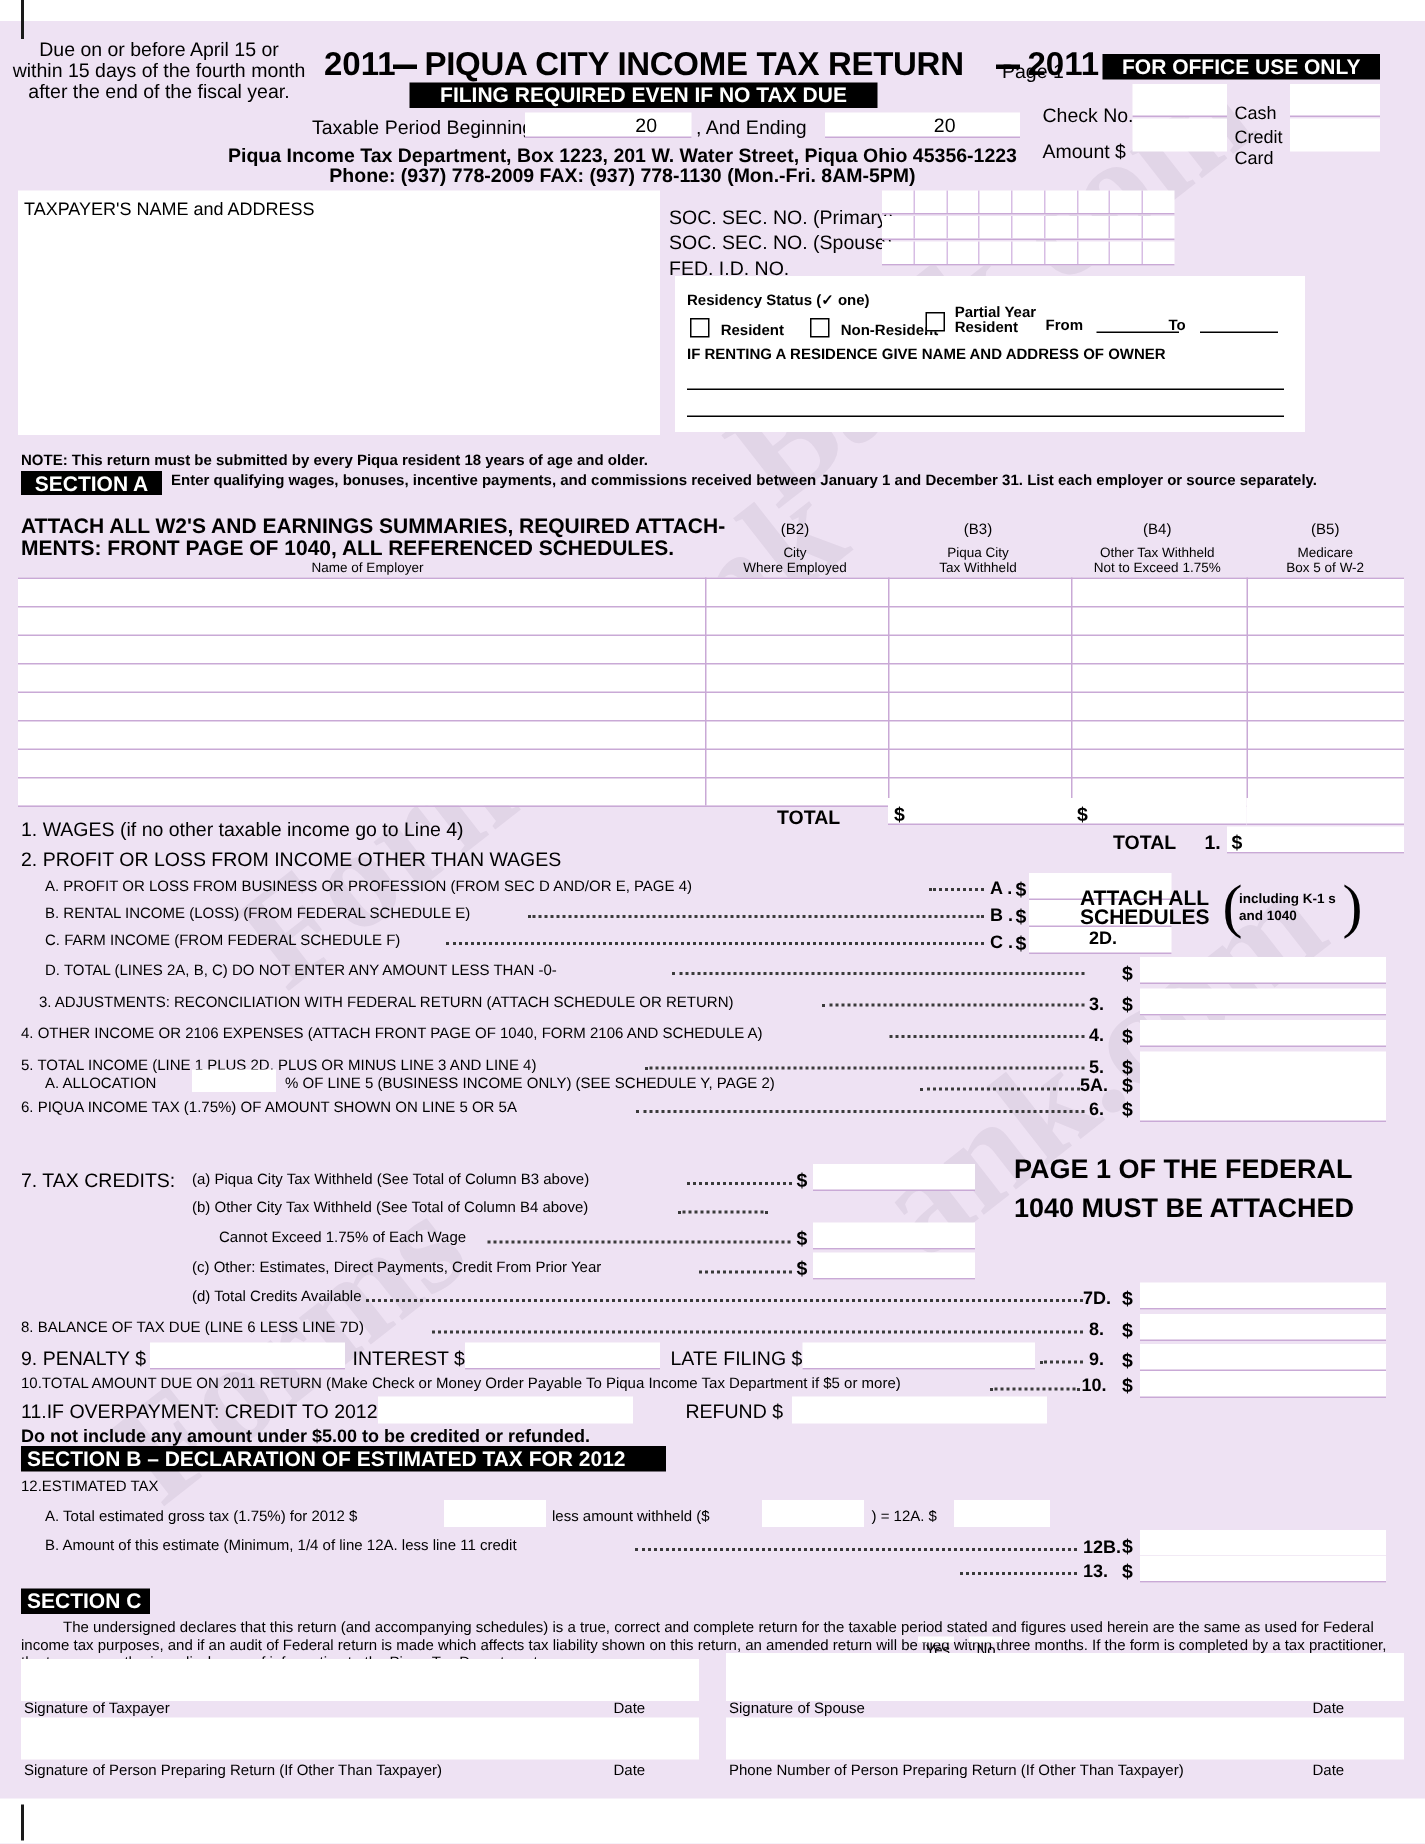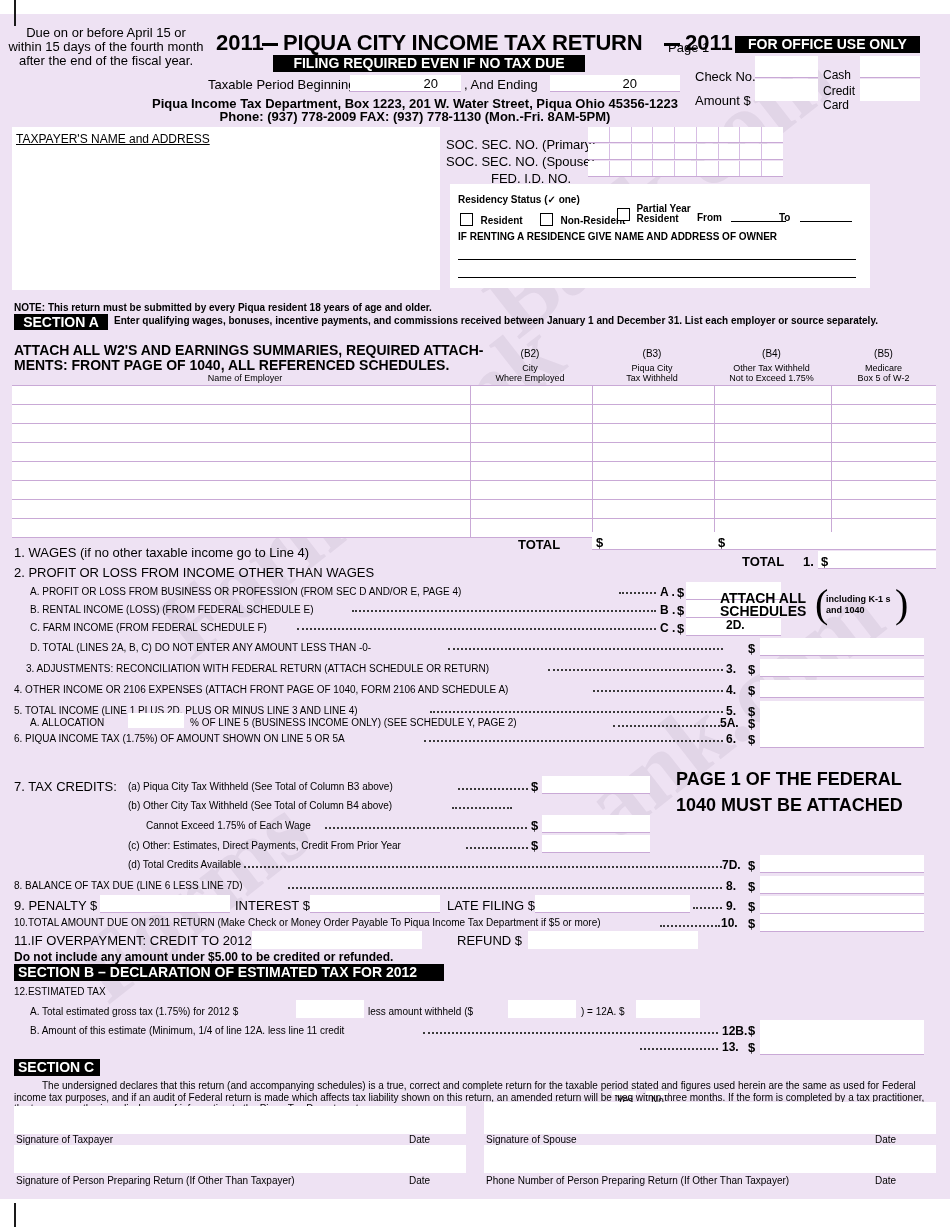--- a/index.html
+++ b/index.html
@@ -109,21 +109,21 @@
 
     <div class="abs t13" style="left:208px; top:63px;">Taxable Period Beginning</div>
     <div class="abs wb rt t13" style="left:350px; top:61px; width:111px; height:17px; border-bottom:1px solid #c9a9d6; padding-right:23px; line-height:17px;">20</div>
     <div class="abs t13" style="left:464px; top:63px;">, And Ending</div>
     <div class="abs wb rt t13" style="left:550px; top:61px; width:130px; height:17px; border-bottom:1px solid #c9a9d6; padding-right:43px; line-height:17px;">20</div>
 
     <div class="abs t13 b ctr" style="left:140px; top:82px; width:550px;">Piqua Income Tax Department, Box 1223, 201 W. Water Street, Piqua Ohio 45356-1223</div>
     <div class="abs t13 b ctr" style="left:140px; top:95px; width:550px;">Phone: (937) 778-2009  FAX: (937) 778-1130  (Mon.-Fri. 8AM-5PM)</div>
 
     <div class="abs wb" style="left:12px; top:113px; width:428px; height:163px;"></div>
-    <div class="abs t12" style="left:16px; top:118px;text-decoration:underline;">TAXPAYER'S NAME and ADDRESS</div>
+    <div class="abs t12" style="left:16px; top:118px;">TAXPAYER'S NAME and ADDRESS</div>
 
     <div class="abs t13" style="left:446px; top:123px;">SOC. SEC. NO. (Primary)</div>
     <div class="ssnrow" style="left:588px; top:113px; width:195px; height:16px;">
       <i></i>
         <i></i>
         <i></i>
         <i></i>
         <i></i>
         <i></i>
         <i></i>
@@ -137,21 +137,21 @@
         <i></i>
         <i></i>
         <i></i>
         <i></i>
         <i></i>
         <i></i>
         <i></i>
         <i></i>
     </div>
 
-    <div class="abs t13" style="left:446px; top:157px;margin-left:45px;">FED. I.D. NO.</div>
+    <div class="abs t13" style="left:446px; top:157px;">FED. I.D. NO.</div>
     <div class="ssnrow" style="left:588px; top:147px; width:195px; height:16px;">
       <i></i>
         <i></i>
         <i></i>
         <i></i>
         <i></i>
         <i></i>
         <i></i>
         <i></i>
         <i></i>

